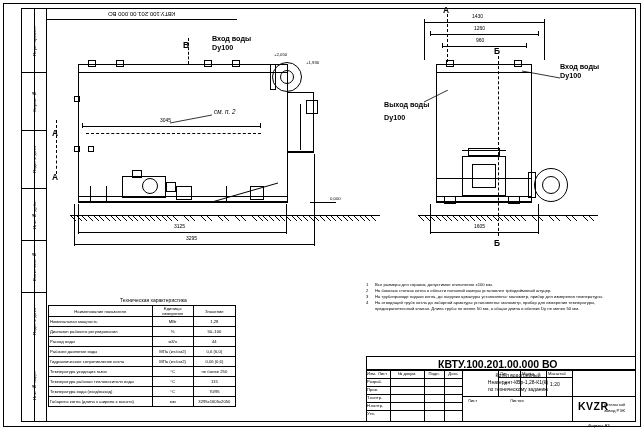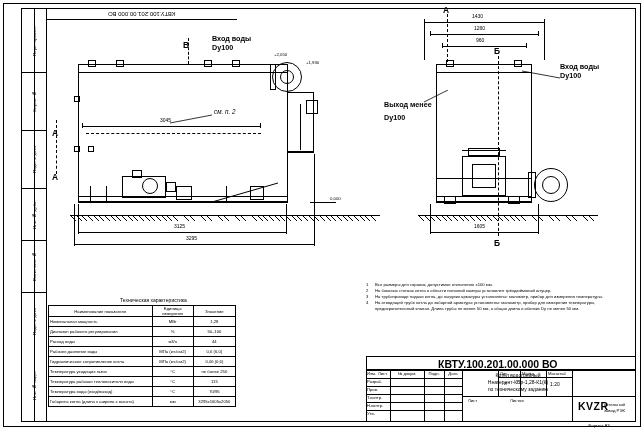--- a/index.html
+++ b/index.html
@@ -218,21 +218,21 @@
   <div class="txt t8 b" style="left:494px;top:238px;">Б</div>
 
   <div class="txt t7 b" style="left:560px;top:62px;">Вход воды</div>
   <div class="txt t7 b" style="left:560px;top:71px;">Dy100</div>
   <div style="position:absolute;left:522px;top:66px;width:40px;height:10px;">
     <svg width="40" height="10">
         <line x1="0" y1="1" x2="38" y2="8" stroke="#000" stroke-width="0.8"></line>
       </svg>
   </div>
 
-  <div class="txt t7 b" style="left:384px;top:100px;">Выход менее</div>
+  <div class="txt t7 b" style="left:384px;top:100px;">Выход воды</div>
   <div class="txt t7 b" style="left:384px;top:113px;">Dy100</div>
   <div style="position:absolute;left:424px;top:90px;width:26px;height:14px;">
     <svg width="26" height="14">
         <line x1="24" y1="0" x2="0" y2="12" stroke="#000" stroke-width="0.8"></line>
       </svg>
   </div>
 
   <div class="notes" style="left:366px;top:282px;">
     <div>
         <span class="num">1</span>

